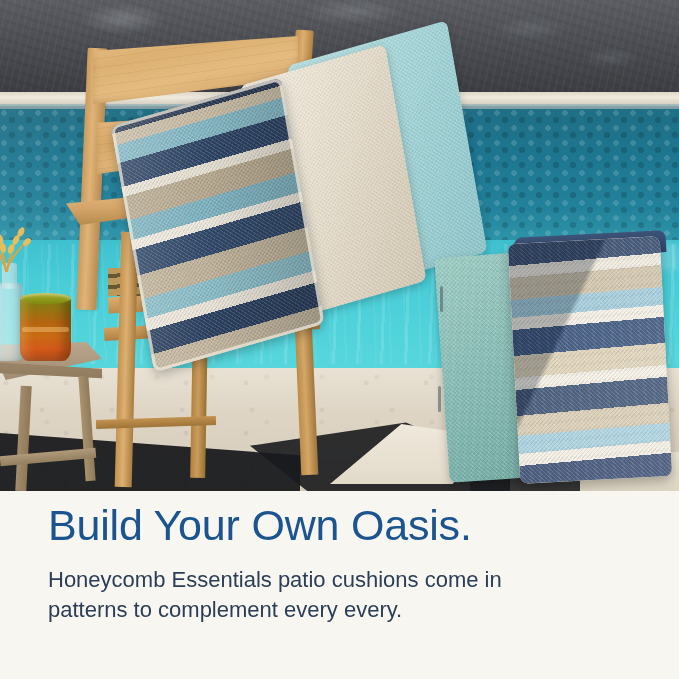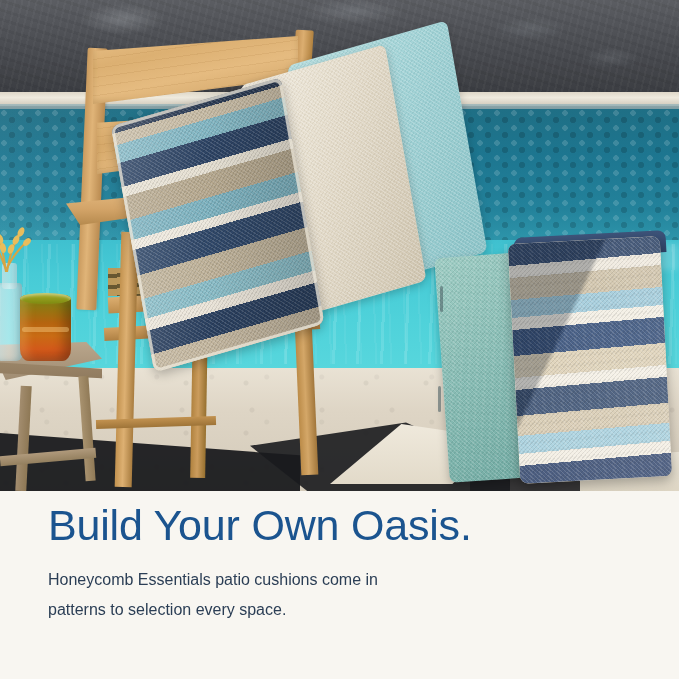--- a/index.html
+++ b/index.html
@@ -536,21 +536,21 @@
     color: #1B548F;
     white-space: nowrap;
   }
   #subcopy {
     position: absolute;
     left: 48px;
     top: 74px;
     width: 560px;
     margin: 0;
     font-family: "Liberation Sans", sans-serif;
-    font-size: 16px;
+    font-size: 22px;
     font-weight: 400;
     line-height: 30px;
     color: #2B3E55;
   }
   #subcopy .line { display: block; white-space: nowrap; }
 </style>
 </head>
 <body>
 
 <div id="banner">
@@ -654,17 +654,17 @@
         <div class="c2-stripe-sun"></div>
       </div>
     </div>
 
   </div>
 
   <div id="panel">
     <h1 id="headline">Build Your Own Oasis.</h1>
     <p id="subcopy">
       <span class="line">Honeycomb Essentials patio cushions come in</span>
-      <span class="line">patterns to selection every space.</span>
+      <span class="line">patterns to complement every every.</span>
     </p>
   </div>
 
 </div>
 
 </body></html>

